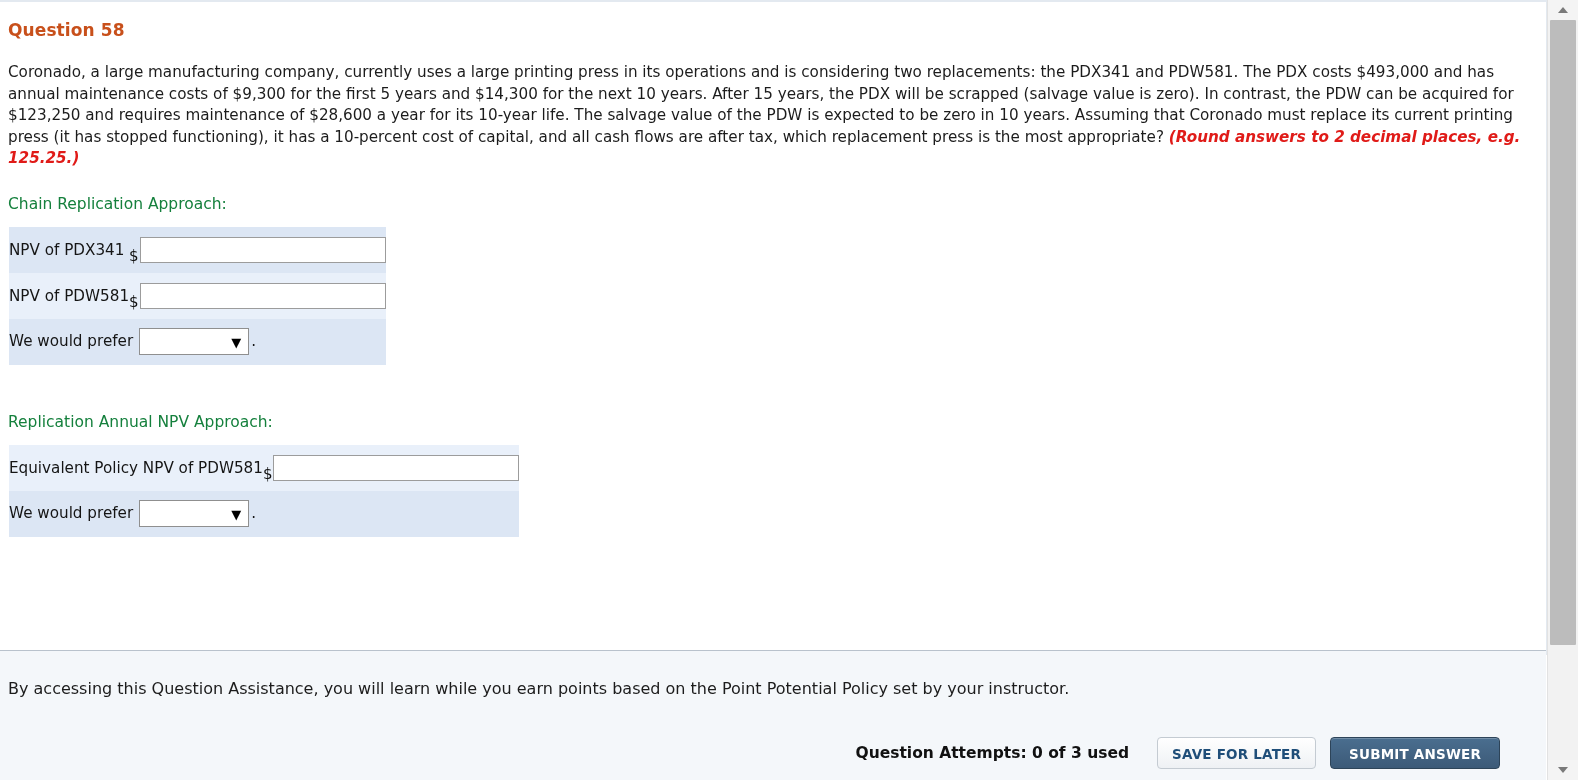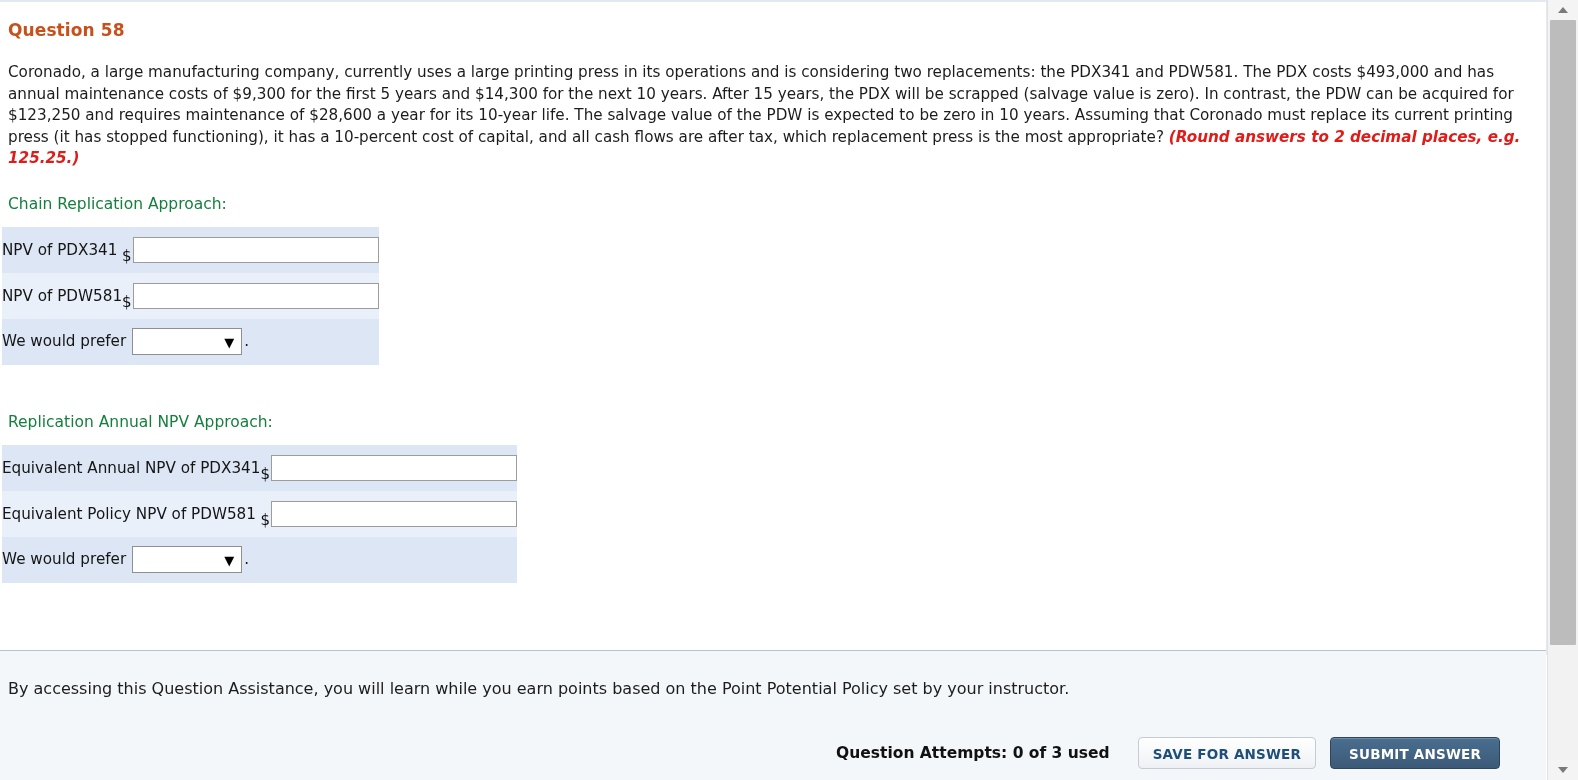--- a/index.html
+++ b/index.html
@@ -78,21 +78,21 @@
     font-size: 15.5px;
     color: #15803d;
     margin-left: 8px;
   }
   #chain-heading { margin-top: 25px; }
   #eann-heading  { margin-top: 48px; }
 
   
   .ans-table {
     border-collapse: collapse;
-    margin-left: 2px;
+    margin-left: 9px;
     margin-top: 14px;
     table-layout: fixed;
   }
   .ans-table td {
     padding: 0;
     vertical-align: middle;
   }
   .row-a { background: #dce6f4; }
   .row-b { background: #e9f0fa; }
 
@@ -307,26 +307,20 @@
           <span>We would prefer</span><span class="prefer-select"><span class="caret">▼</span></span><span class="period">.</span>
         </td>
       </tr>
     </tbody>
       </table>
 
     <div class="section-heading" id="eann-heading">Replication Annual NPV Approach:</div>
 
     <table class="ans-table">
       <tbody>
-          <tr class="row-a">
-        <td class="lbl-cell">Equivalent Annual NPV of PDX341</td>
-        <td class="fld-cell row-a">
-          <span class="dollar">$</span><input class="answer-input" type="text" value="" style="">
-        </td>
-      </tr>
       <tr class="row-b">
         <td class="lbl-cell">Equivalent Policy NPV of PDW581</td>
         <td class="fld-cell row-b">
           <span class="dollar">$</span><input class="answer-input" type="text" value="" style="">
         </td>
       </tr>
       <tr class="row-a">
         <td class="prefer-cell" colspan="2">
           <span>We would prefer</span><span class="prefer-select"><span class="caret">▼</span></span><span class="period">.</span>
         </td>
@@ -334,21 +328,21 @@
     </tbody>
       </table>
 
   </div>
 
   <div class="footer-divider"></div>
   <div class="footer">
     <div class="assist-text">By accessing this Question Assistance, you will learn while you earn points based on the Point Potential Policy set by your instructor.</div>
     <div class="action-bar">
       <span class="attempts">Question Attempts: 0 of 3 used</span>
-      <button class="btn btn-secondary">SAVE FOR ANSWER</button>
+      <button class="btn btn-secondary">SAVE FOR LATER</button>
       <button class="btn btn-primary">SUBMIT ANSWER</button>
     </div>
   </div>
 
 </div>
 
 <div class="scrollbar">
   <div class="sb-btn sb-up">
     <span class="sb-arrow"></span>
   </div>

